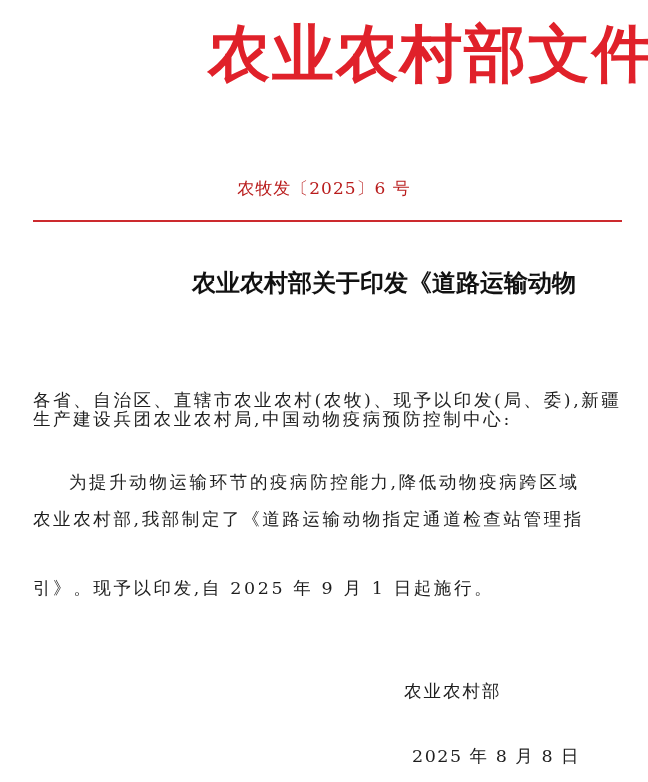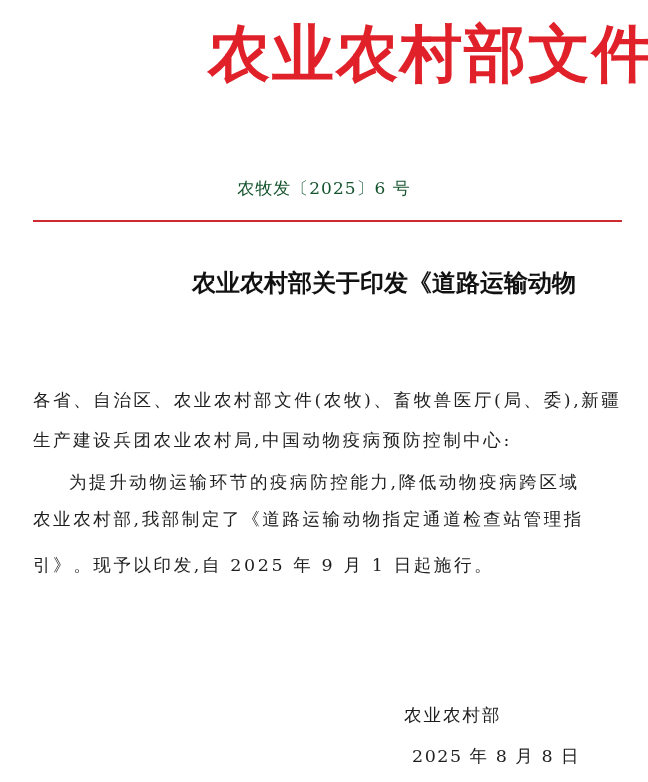--- a/index.html
+++ b/index.html
@@ -29,21 +29,21 @@
       color: #e0212a;
     }
     .doc-number {
       position: absolute;
       left: 0;
       top: 176px;
       width: 648px;
       text-align: center;
       font-size: 17px;
       line-height: 24px;
-      color: #14532d;
+      color: #b91c1c;
       letter-spacing: 1px;
     }
     .red-rule {
       position: absolute;
       left: 33px;
       top: 220px;
       width: 589px;
       height: 2px;
       background: #cc2a2e;
     }
@@ -66,28 +66,28 @@
       position: absolute;
       left: 33px;
       width: 590px;
       font-size: 17.5px;
       line-height: 37px;
       color: #1e1e1e;
       letter-spacing: 2.6px;
       white-space: nowrap;
     }
     .addressee-1 { top: 382px; }
-    .addressee-2 { top: 422px; }
+    .addressee-2 { top: 401px; }
     .para-1 { top: 464px; left: 69px; }
     .para-2 { top: 501px; }
-    .para-3 { top: 547px; }
+    .para-3 { top: 570px; }
     .signature-org {
       position: absolute;
       left: 404px;
-      top: 702px;
+      top: 678px;
       font-size: 17.5px;
       line-height: 26px;
       letter-spacing: 2px;
       color: #1e1e1e;
       white-space: nowrap;
     }
     .signature-date {
       position: absolute;
       left: 380px;
       top: 743px;
@@ -107,21 +107,21 @@
   <div class="masthead">农业农村部文件</div>
 
   <div class="doc-number">农牧发〔2025〕6 号</div>
 
   <div class="red-rule"></div>
 
   <div class="title">
     <div>农业农村部关于印发《道路运输动物</div>
   </div>
 
-  <div class="body-text addressee-1">各省、自治区、农业农村部文件(农牧)、畜牧兽医厅(局、委),新疆</div>
+  <div class="body-text addressee-1">各省、自治区、直辖市农业农村(农牧)、现予以印发(局、委),新疆</div>
   <div class="body-text addressee-2">生产建设兵团农业农村局,中国动物疫病预防控制中心:</div>
 
   <div class="body-text para-1">为提升动物运输环节的疫病防控能力,降低动物疫病跨区域</div>
   <div class="body-text para-2">农业农村部,我部制定了《道路运输动物指定通道检查站管理指</div>
   <div class="body-text para-3">引》。现予以印发,自 2025 年 9 月 1 日起施行。</div>
 
   <div class="signature-org">农业农村部</div>
   <div class="signature-date">2025 年 8 月 8 日</div>
 
 </div>

